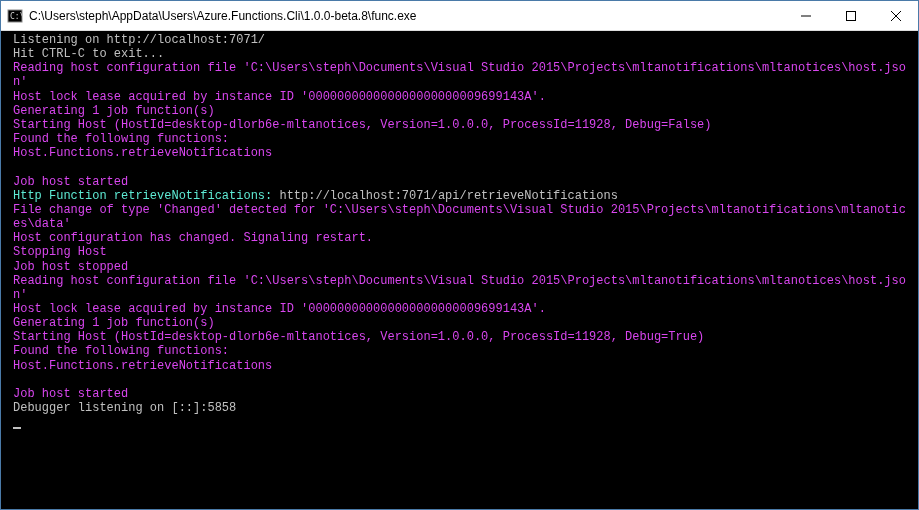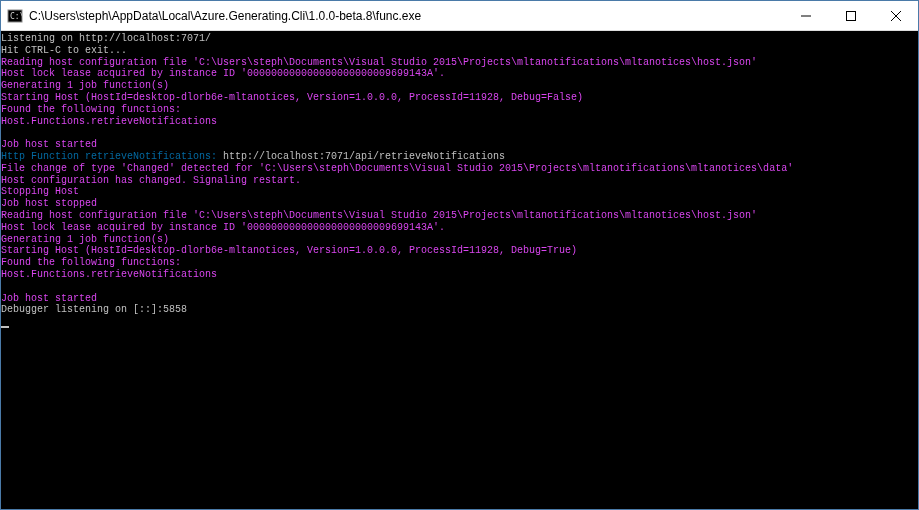--- a/index.html
+++ b/index.html
@@ -56,54 +56,54 @@
       align-items: center;
       justify-content: center;
       font-family: 'Segoe UI', sans-serif;
       font-size: 10px;
       color: #000;
     }
     .console {
       flex: 1;
       background: #000;
       color: #00ffff;
-      padding: 2px 0;
+      padding: 2px 12px;
       line-height: 1.18;
       white-space: pre-wrap;
       word-break: break-all;
       overflow-y: auto;
       font-family: Consolas, 'Courier New', monospace;
-      font-size: 10px;
+      font-size: 12px;
     }
     .line {
       display: block;
     }
     .c-white { color: #c0c0c0; }
     .c-cyan { color: #d946ef; }
-    .c-yellow { color: #0369a1; }
+    .c-yellow { color: #5eead4; }
     .cursor {
       display: inline-block;
       width: 8px;
       height: 2px;
       background: #c0c0c0;
       vertical-align: bottom;
     }
   </style>
 </head>
 <body>
 
 <div class="window">
   <div class="titlebar">
     <span class="title-icon">
       <svg width="16" height="16" viewBox="0 0 16 16">
         <rect x="1" y="2" width="14" height="12" fill="#000" stroke="#888" stroke-width="1"></rect>
         <text x="3" y="11" font-size="8" fill="#ccc" font-family="monospace">C:\</text>
       </svg>
     </span>
-    <span class="title-text">C:\Users\steph\AppData\Local\Azure.Generating.Cli\1.0.0-beta.8\func.exe</span>
+    <span class="title-text">C:\Users\steph\AppData\Users\Azure.Functions.Cli\1.0.0-beta.8\func.exe</span>
     <div class="window-controls">
       <div class="win-btn">
         <svg width="10" height="10" viewBox="0 0 10 10">
             <line x1="0" y1="5" x2="10" y2="5" stroke="#000" stroke-width="1"></line>
           </svg>
       </div>
       <div class="win-btn">
         <svg width="10" height="10" viewBox="0 0 10 10">
             <rect x="0.5" y="0.5" width="9" height="9" fill="none" stroke="#000" stroke-width="1"></rect>
           </svg>

